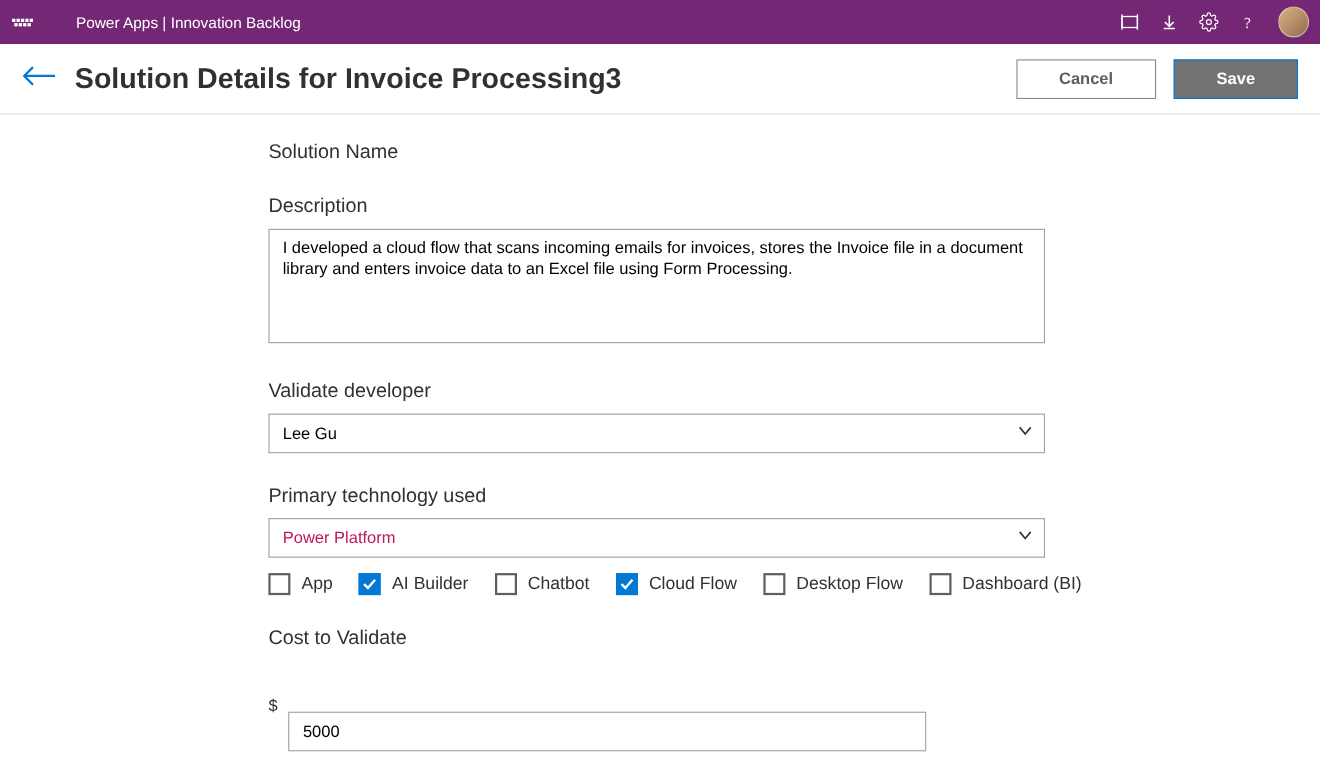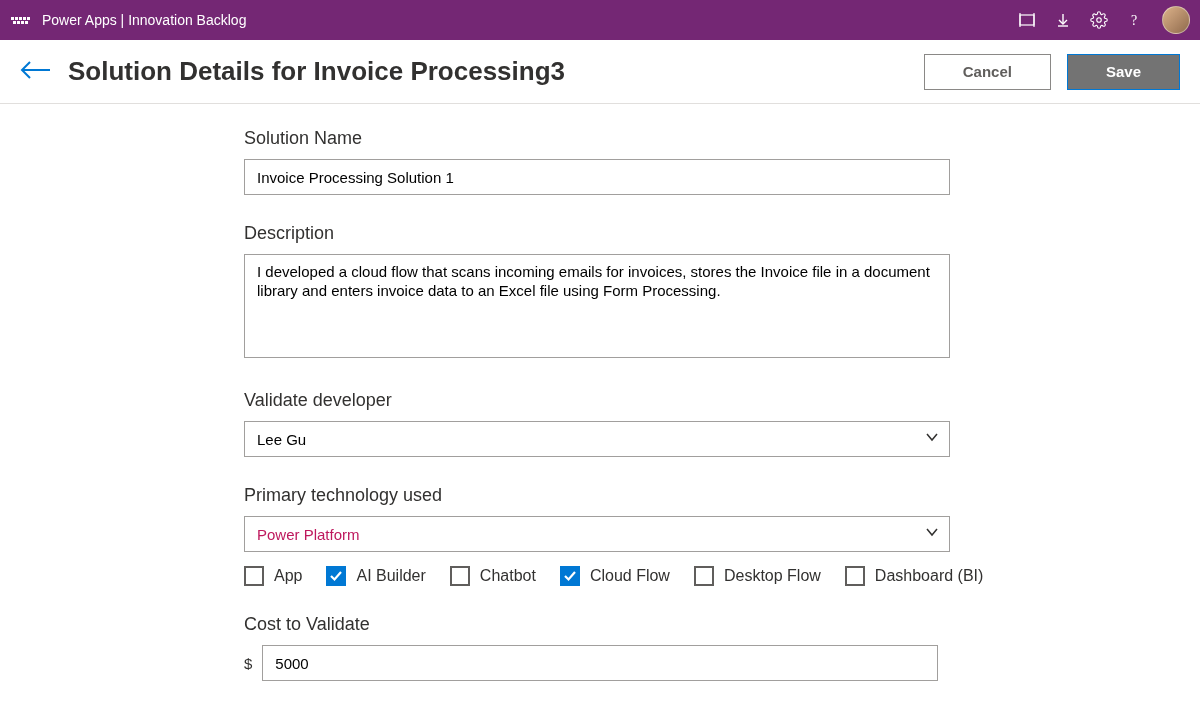--- a/index.html
+++ b/index.html
@@ -1,21 +1,21 @@
 <!DOCTYPE html>
 <html><head>
 <meta charset="utf-8">
 <style>
 * { box-sizing: border-box; margin: 0; padding: 0; }
 body { font-family: "Segoe UI", -apple-system, sans-serif; background: #fff; color: #323130; width: 1200px; height: 710px; overflow: hidden; }
 
 .topbar { background: #742774; height: 40px; display: flex; align-items: center; color: #fff; padding: 0 10px; }
 .waffle { width: 20px; height: 20px; display: flex; flex-wrap: wrap; gap: 1px; align-content: center; justify-content: center; cursor: pointer; margin-right: 12px; }
 .waffle span { width: 3px; height: 3px; background: #fff; }
-.topbar-title { font-size: 14px; font-weight: 400; }
+.topbar-title { font-size: 14px; font-weight: 400; margin-left: 27px; }
 .topbar-right { margin-left: auto; display: flex; align-items: center; gap: 18px; }
 .topbar-icon { width: 18px; height: 18px; cursor: pointer; display: flex; align-items: center; justify-content: center; }
 .avatar { width: 28px; height: 28px; border-radius: 50%; background: linear-gradient(135deg,#dcb28a,#8f6a4c); border: 1px solid rgba(255,255,255,.4); }
 
 .header-bar { height: 64px; border-bottom: 1px solid #e1dfdd; display: flex; align-items: center; padding: 0 20px; }
 .back-arrow { color: #0078d4; margin-right: 16px; cursor: pointer; }
 .page-title { font-size: 26px; font-weight: 600; color: #323130; }
 .header-actions { margin-left: auto; display: flex; gap: 16px; }
 .btn { height: 36px; padding: 0 38px; font-size: 15px; font-weight: 600; border: 1px solid #8a8886; background: #fff; cursor: pointer; display: flex; align-items: center; justify-content: center; }
 .btn-primary { background: #737373; color: #fff; border-color: #0078d4; }
@@ -32,21 +32,21 @@
 .select-caret { position: absolute; right: 10px; top: 50%; transform: translateY(-50%); pointer-events: none; }
 .placeholder-text { color: #be185d; }
 
 .checkbox-row { display: flex; align-items: center; gap: 10px; margin-top: 14px; flex-wrap: nowrap; }
 .cb { width: 20px; height: 20px; border: 2px solid #605e5c; background: #fff; cursor: pointer; flex: none; display: flex; align-items: center; justify-content: center; }
 .cb.checked { background: #0078d4; border-color: #0078d4; }
 .cb-label { font-size: 16px; margin-right: 14px; white-space: nowrap; }
 
 .cost-row { display: flex; align-items: center; gap: 10px; }
 .currency { font-size: 15px; }
-.cost-input { flex: none; width: 676px; height: 36px; border: 1px solid #a19f9d; padding: 0 12px; font-size: 15px; }
+.cost-input { flex: none; width: 580px; height: 36px; border: 1px solid #a19f9d; padding: 0 12px; font-size: 15px; margin-top: 47px; }
 </style>
 </head>
 <body>
 
 <div class="topbar">
   <div class="waffle">
     <span></span>
       <span></span>
       <span></span>
       <span></span>
@@ -98,21 +98,20 @@
   <div class="header-actions">
     <button class="btn btn-secondary">Cancel</button>
     <button class="btn btn-primary">Save</button>
   </div>
 </div>
 
 <div class="form-wrap">
 
   <div class="field">
     <label class="label">Solution Name</label>
-    <input class="input" value="Invoice Processing Solution 1" style="">
   </div>
 
   <div class="field">
     <label class="label">Description</label>
     <textarea class="textarea" style="">I developed a cloud flow that scans incoming emails for invoices, stores the Invoice file in a document library and enters invoice data to an Excel file using Form Processing.</textarea>
   </div>
 
   <div class="field">
     <label class="label">Validate developer</label>
     <div class="select-wrap">

